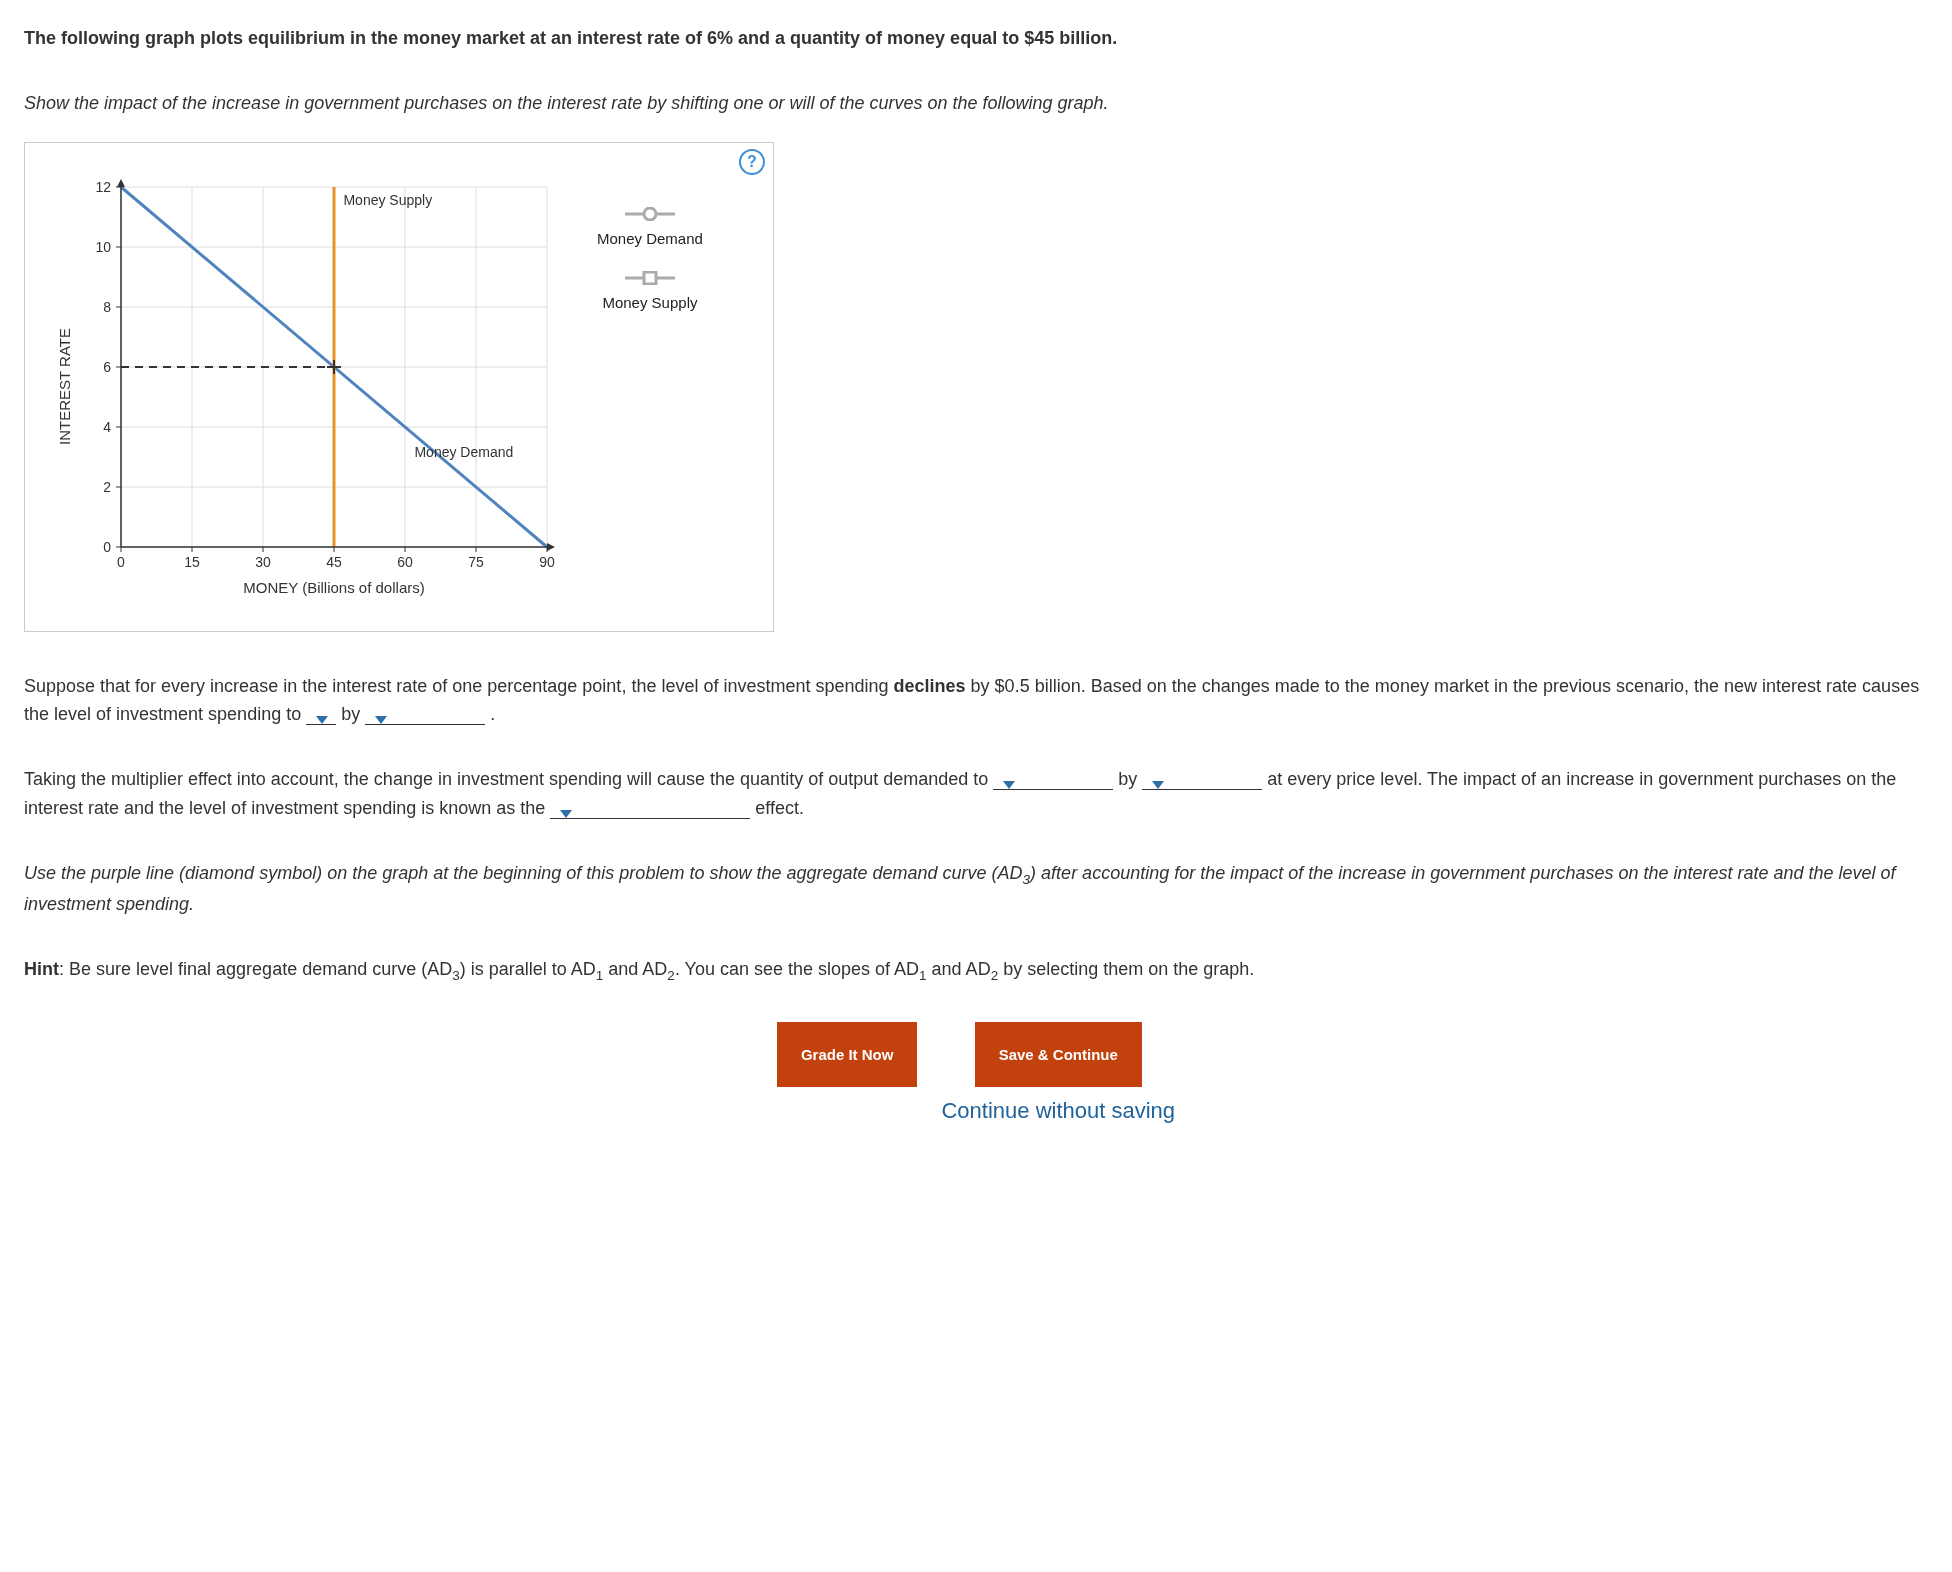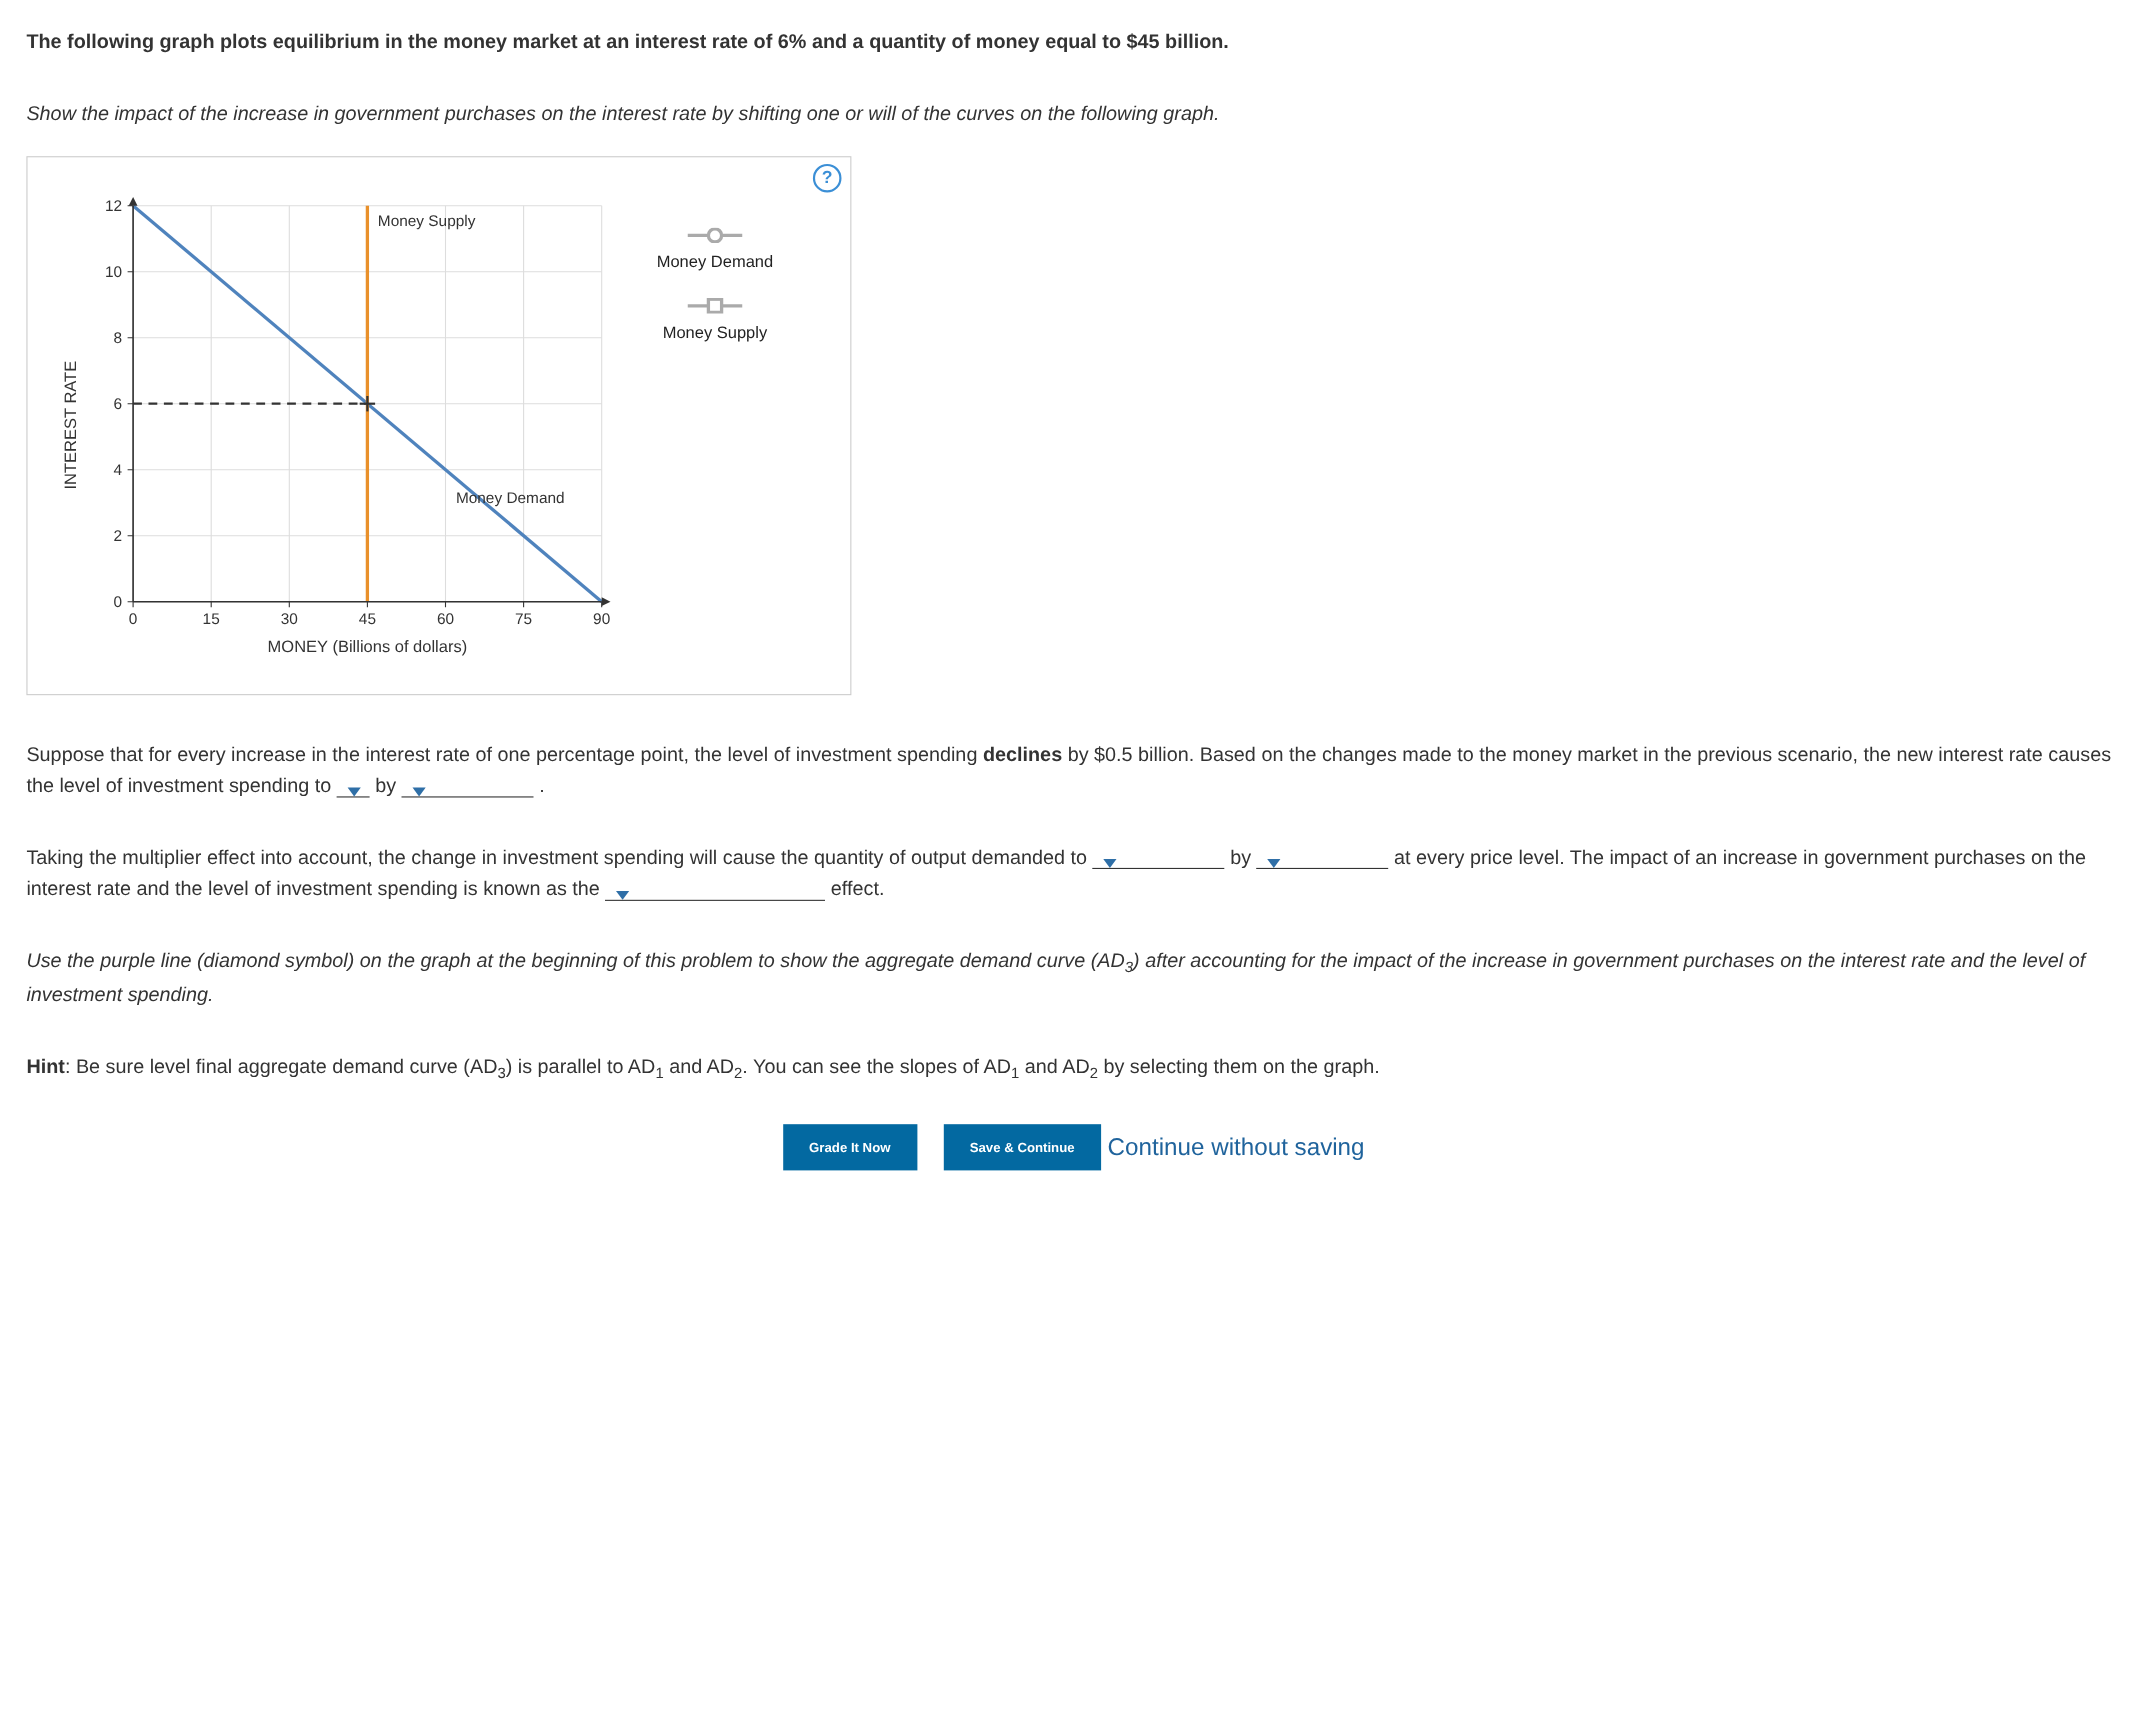--- a/index.html
+++ b/index.html
@@ -72,29 +72,29 @@
   .dropdown.wider { min-width: 200px; }
   .para { margin-bottom: 36px; }
   .footer-buttons {
     display: flex;
     justify-content: center;
     gap: 24px;
     align-items: flex-start;
     margin-top: 20px;
   }
   .btn {
-    background: #0369a1;
+    background: #c2410c;
     color: #fff;
     font-weight: bold;
-    font-size: 12px;
-    padding: 14px 24px;
+    font-size: 15px;
+    padding: 24px 24px;
     border: none;
     cursor: pointer;
   }
-  .btn-col { display: flex; flex-direction: row; align-items: center; gap: 6px; }
+  .btn-col { display: flex; flex-direction: column; align-items: center; gap: 6px; }
   .link { color: #1f639c; cursor: pointer; font-size: 22px; }
   strong { font-weight: bold; }
   sub { font-size: 0.75em; }
 </style>
 </head>
 <body>
 
 <div class="intro">The following graph plots equilibrium in the money market at an interest rate of 6% and a quantity of money equal to $45 billion.</div>
 
 <div class="instruction">Show the impact of the increase in government purchases on the interest rate by shifting one or will of the curves on the following graph.</div>

